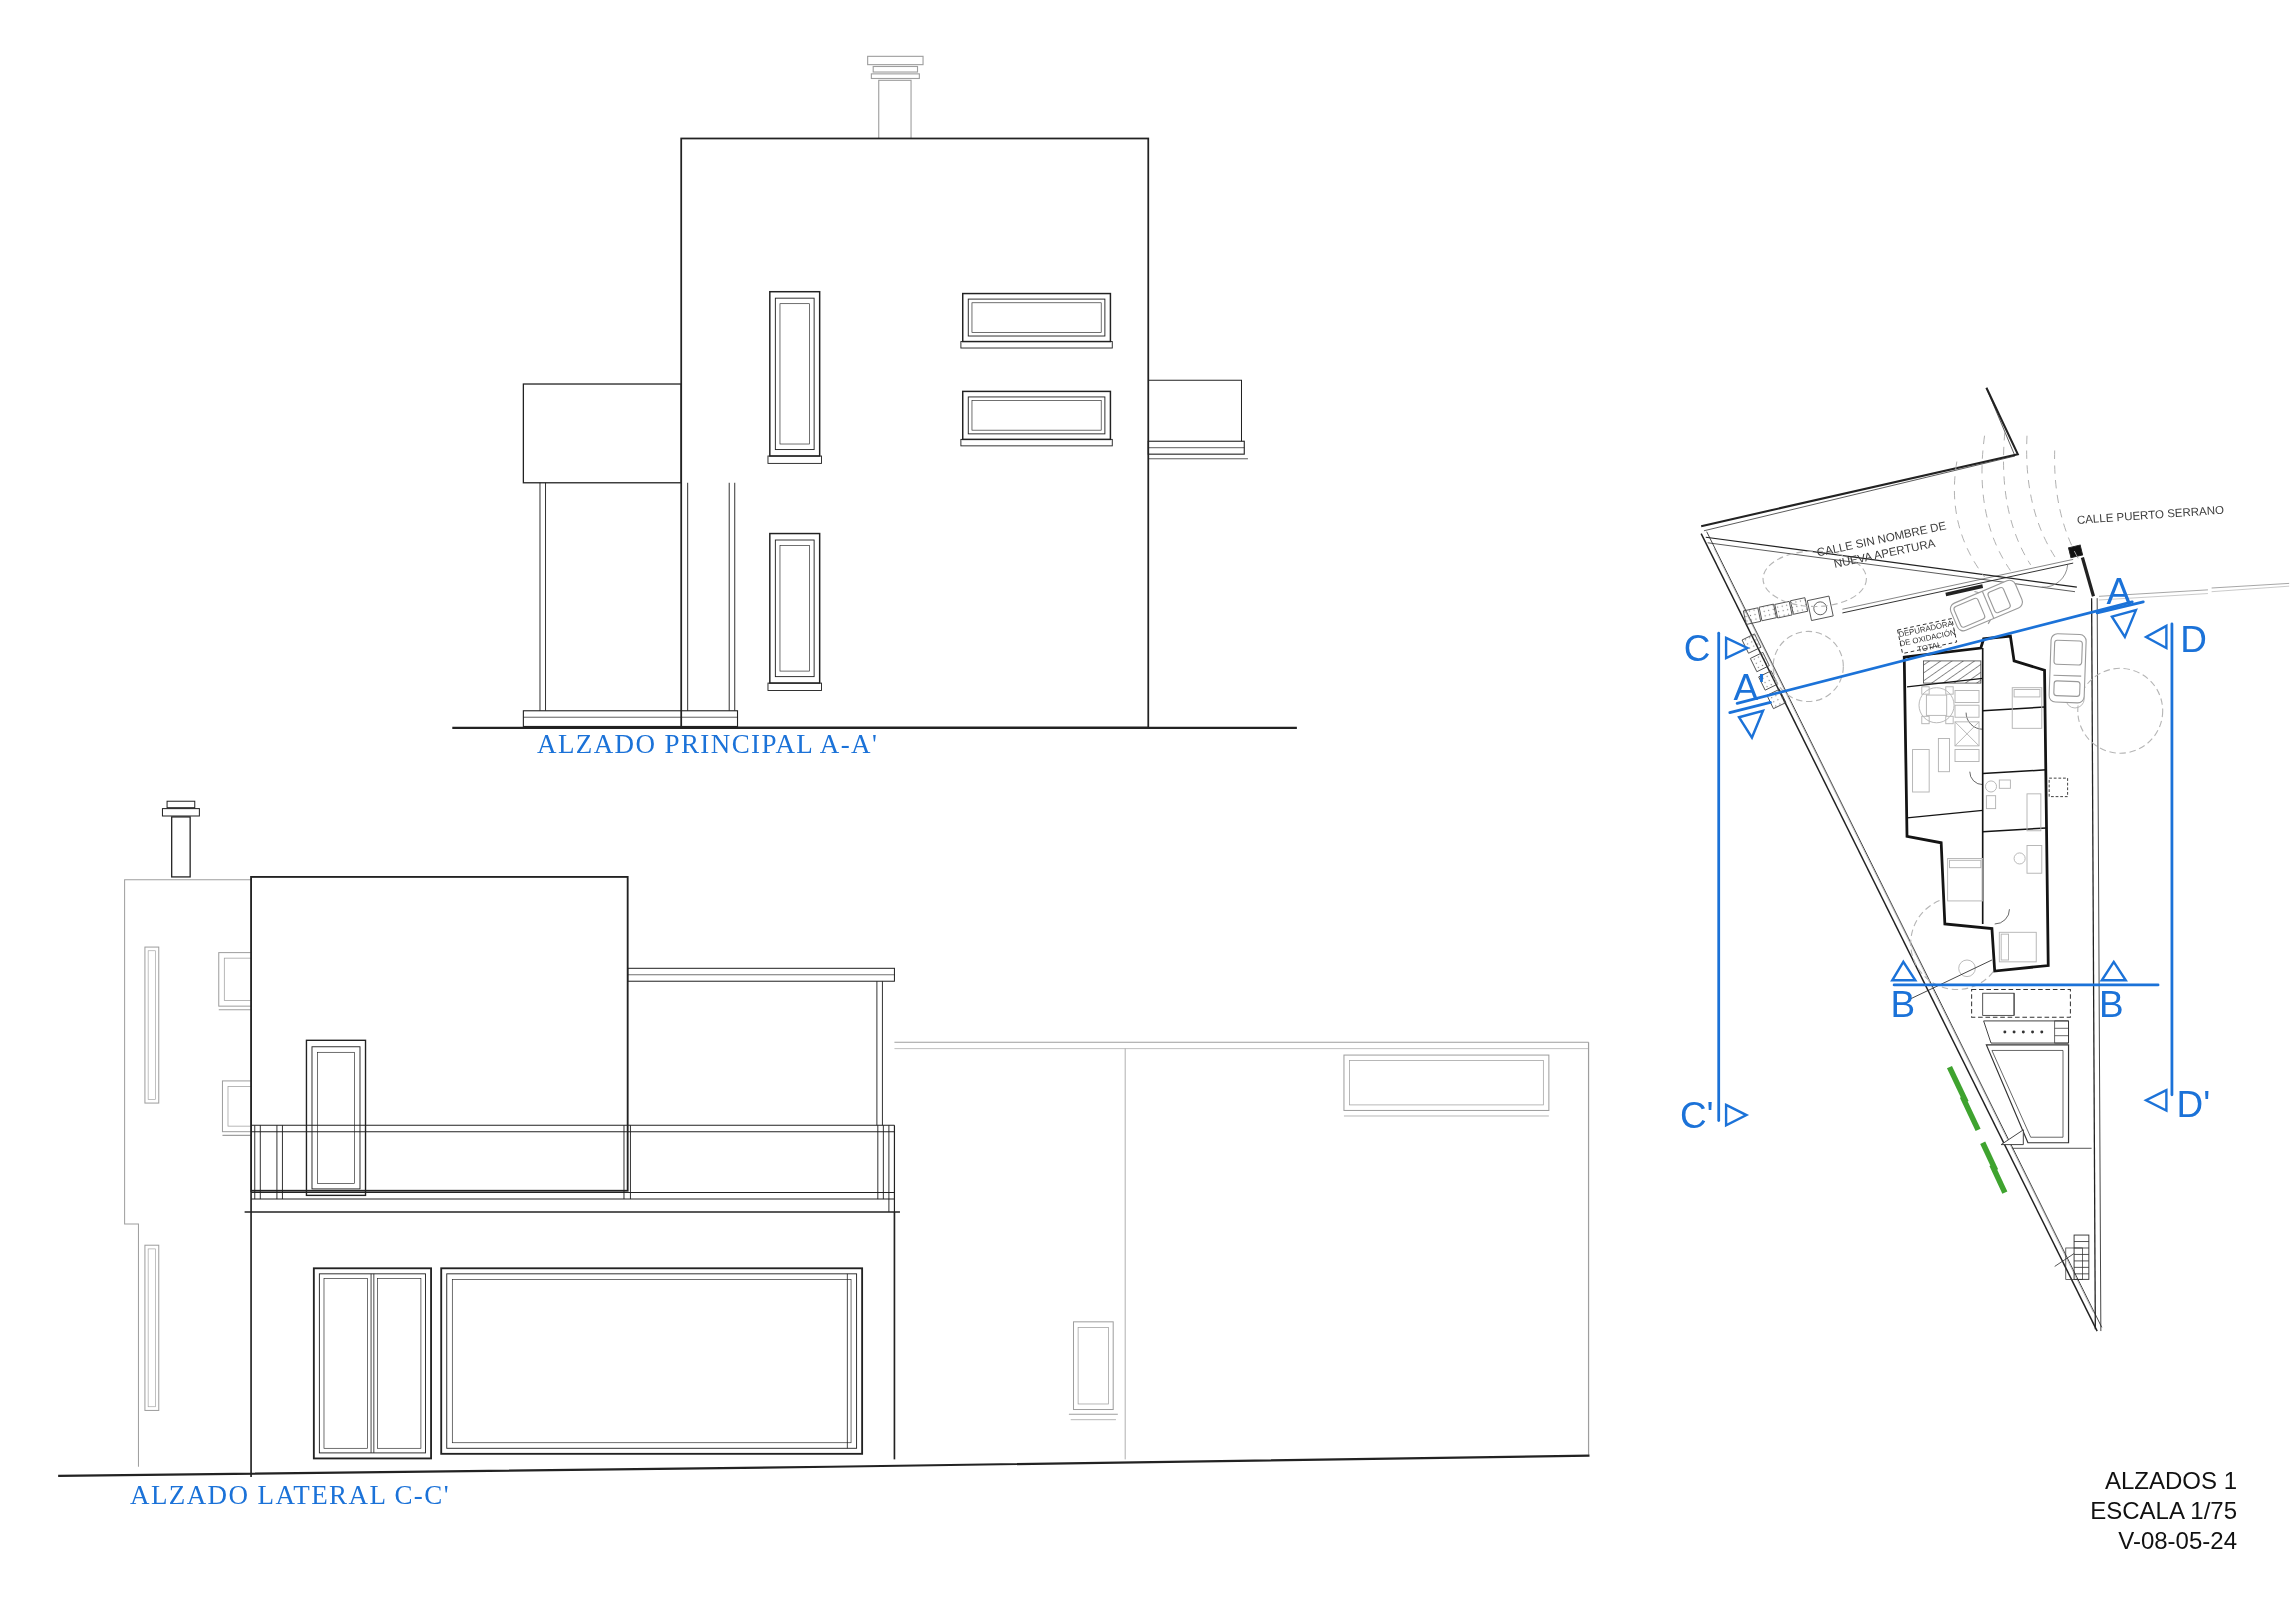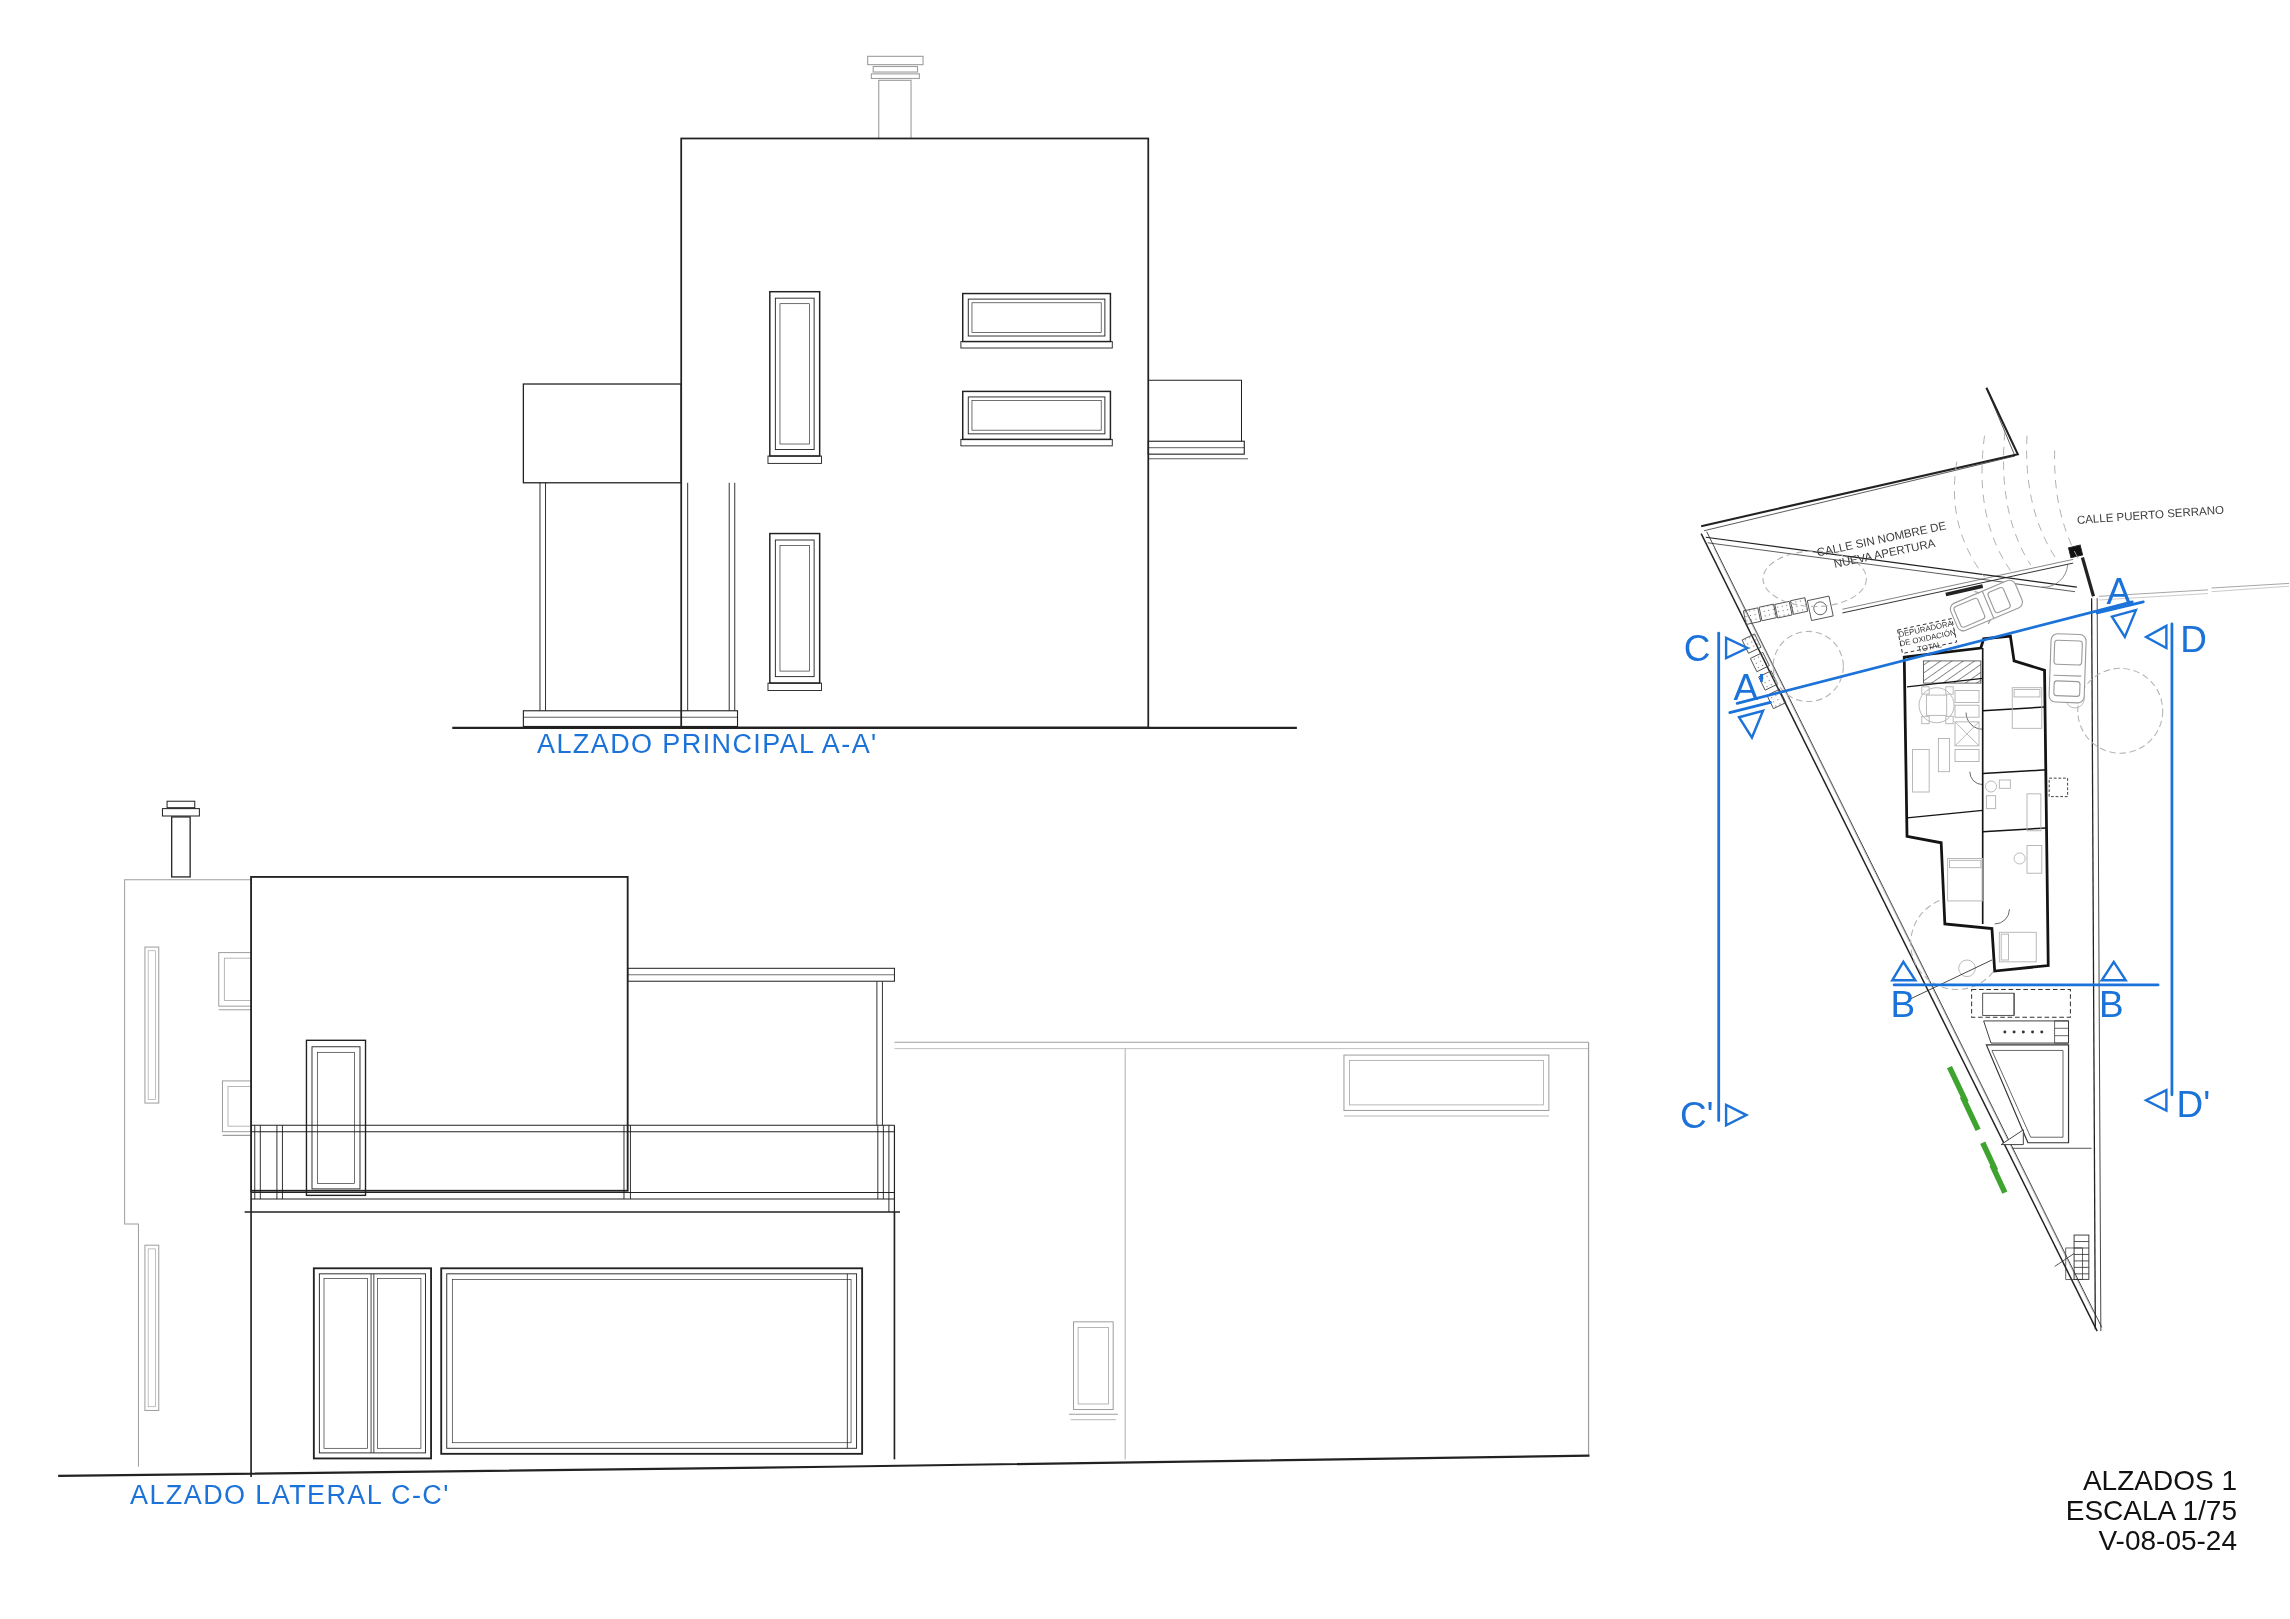--- a/index.html
+++ b/index.html
@@ -1,20 +1,20 @@
 <!DOCTYPE html>
 <html style="font-size:14.8px"><head>
 <meta charset="utf-8">
 <style>
   html,body{margin:0;padding:0;background:#ffffff;}
   body{width:2291px;height:1620px;position:relative;font-family:"Liberation Sans",sans-serif;}
   svg text{font-family:"Liberation Sans",sans-serif;}
   .sheet{position:absolute;inset:0;}
-  .label-blue{position:absolute;color:#1b72d8;font-size:27px;letter-spacing:1.4px;white-space:nowrap;}
-  .titleblock{position:absolute;top:1466px;right:54px;text-align:right;color:#111;font-size:28px;line-height:30px;white-space:nowrap;}
+  .label-blue{position:absolute;color:#1b72d8;font-size:27px;letter-spacing:1.4px;white-space:nowrap;font-family:Liberation Serif, serif;}
+  .titleblock{position:absolute;top:1466px;right:54px;text-align:right;color:#111;font-size:24px;line-height:30px;white-space:nowrap;}
 </style>
 </head>
 <body>
 
 <svg class="sheet" width="2291" height="1620" viewBox="0 0 2482 1755">
   <defs>
     <pattern id="dots" width="5" height="5" patternUnits="userSpaceOnUse">
       <circle cx="1.5" cy="1.5" r="0.7" fill="#777"></circle>
     </pattern>
     <pattern id="hatch" width="7" height="7" patternUnits="userSpaceOnUse" patternTransform="rotate(55)">

